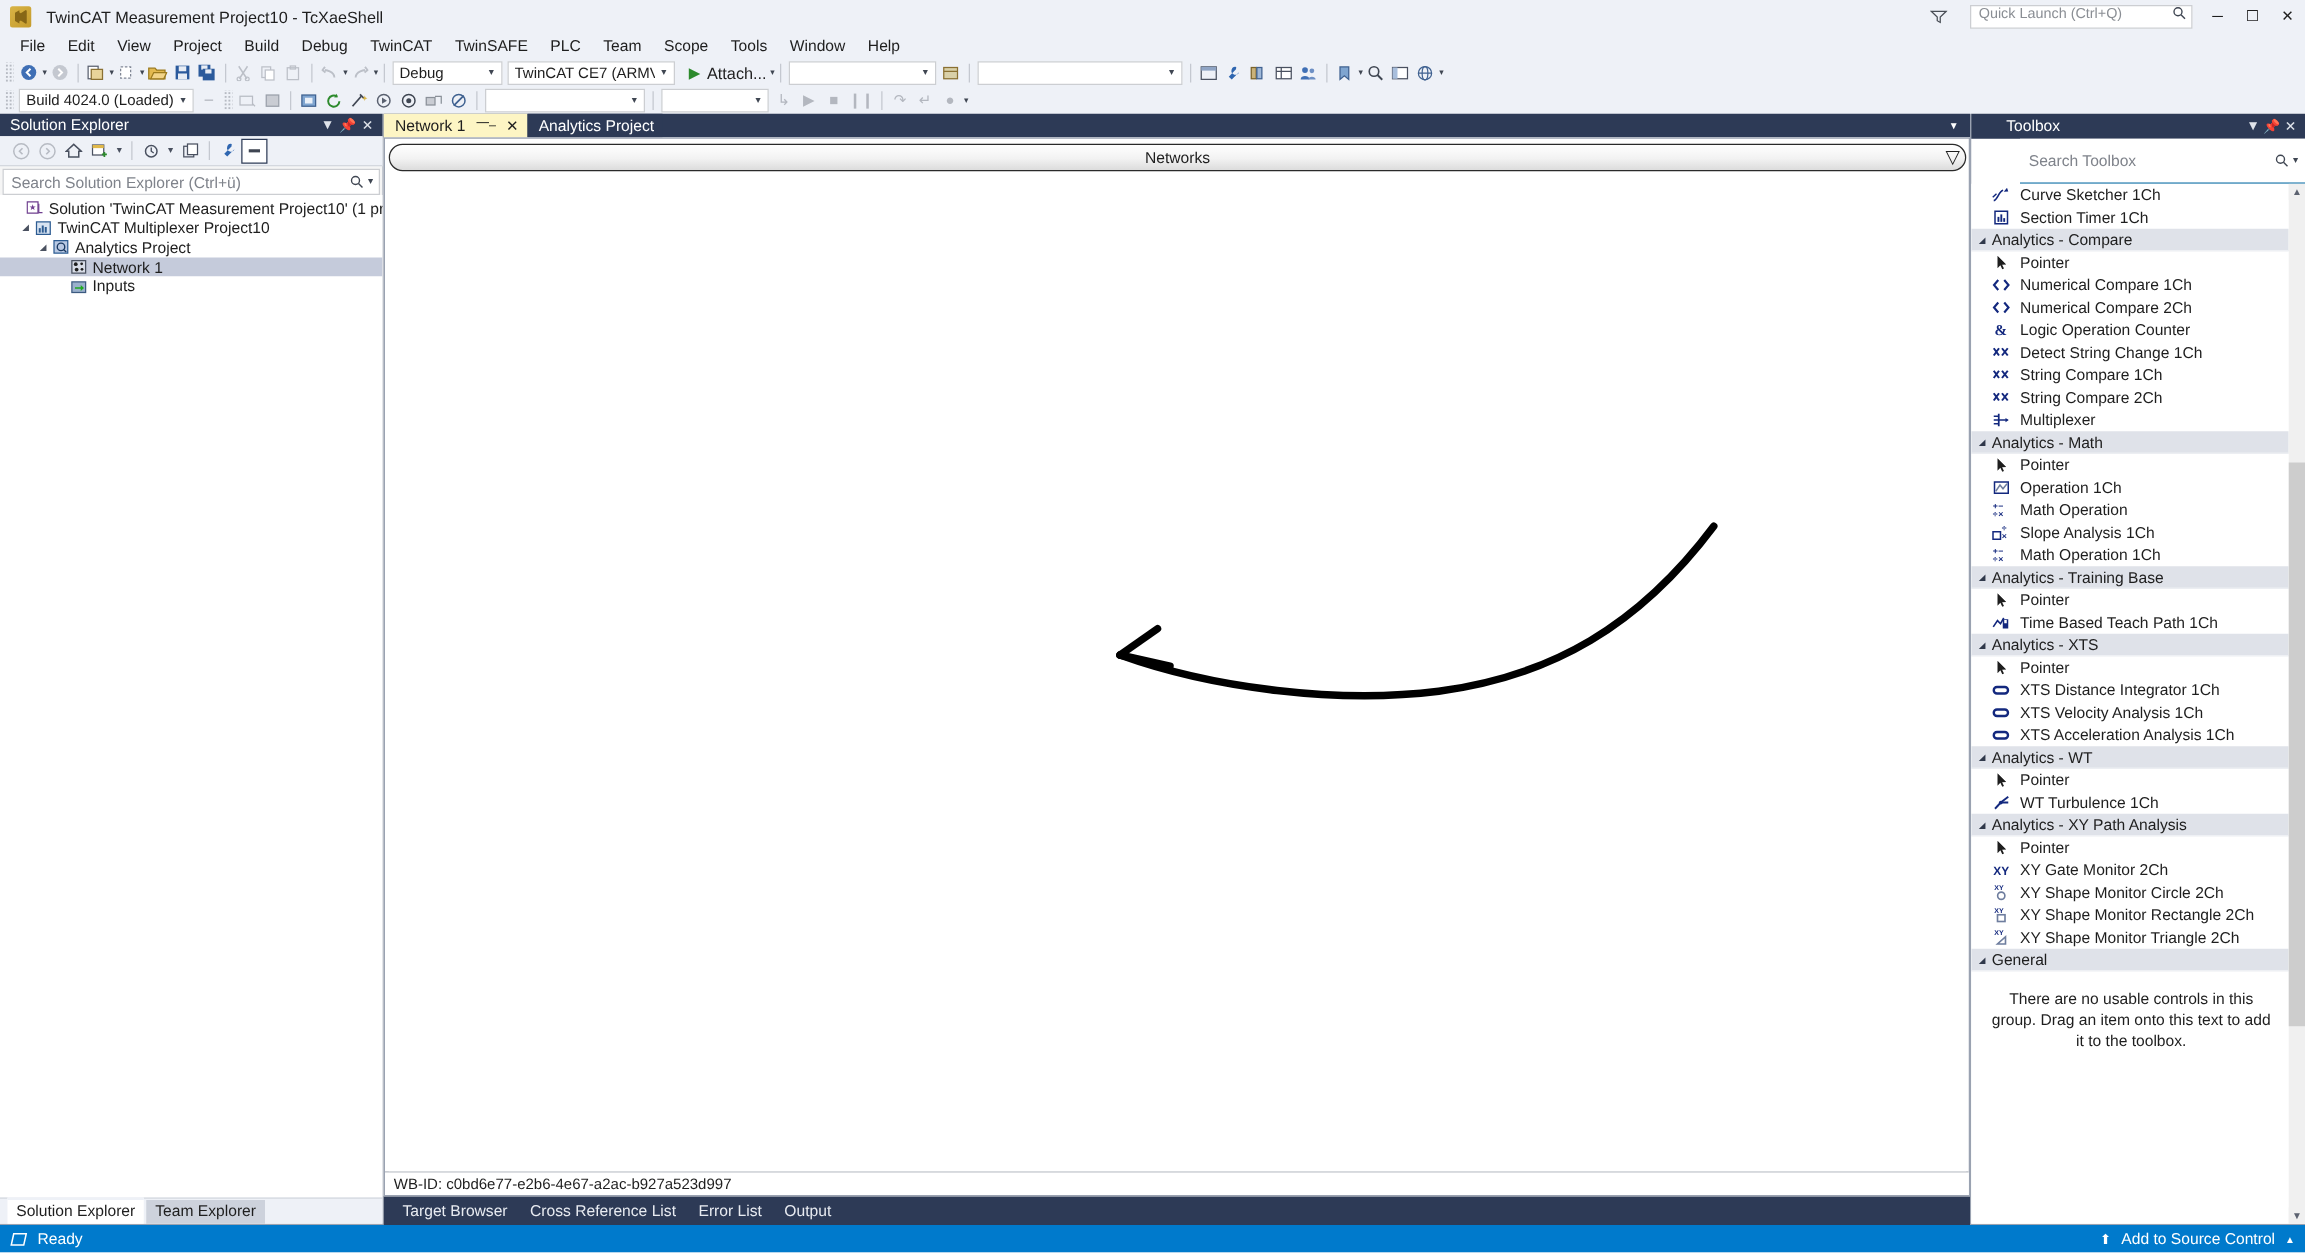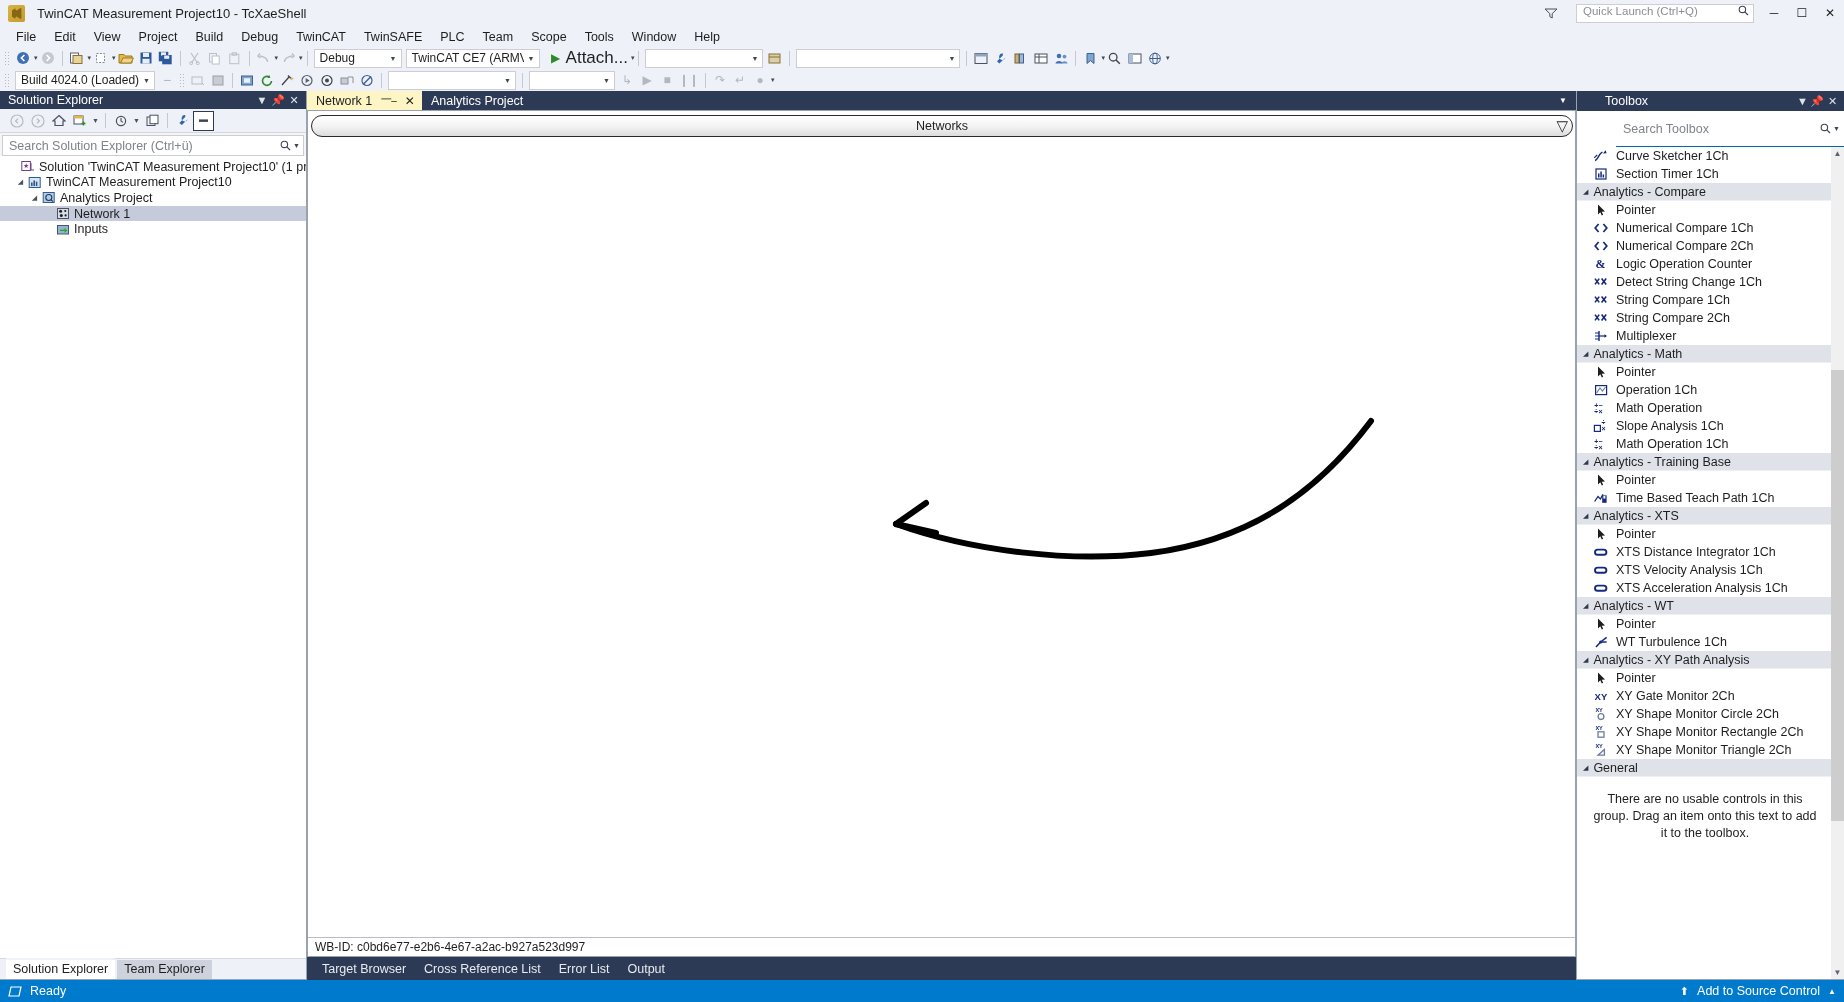--- a/index.html
+++ b/index.html
@@ -299,21 +299,21 @@
     <span class="tb-sep"></span>
     <div class="combo" style="width:88px">
       <span class="cb-label">Debug</span>
       <span class="cb-arrow">▼</span>
     </div>
     <div class="combo" style="width:134px">
       <span class="cb-label">TwinCAT CE7 (ARMV7)</span>
       <span class="cb-arrow">▼</span>
     </div>
     <span class="tb-btn" style="color:#2c8a2c;margin-left:4px">▶</span>
-    <span style="font-size:17px;padding-right:2px">Attach...</span>
+    <span style="font-size:13px;padding-right:2px">Attach...</span>
     <span class="tb-caret">▾</span>
     <span class="tb-sep"></span>
     <div class="combo empty" style="width:118px">
       <span class="cb-label"></span>
       <span class="cb-arrow">▼</span>
     </div>
     <span class="tb-btn">
       <svg class="i" width="14" height="13" viewBox="0 0 14 13">
           <rect x="1" y="2" width="11" height="9" fill="#d9d0a8" stroke="#8a7032"></rect>
           <line x1="1" y1="5" x2="12" y2="5" stroke="#8a7032"></line>
@@ -562,21 +562,21 @@
         <div class="tree-row" style="padding-left:15px">
           <span class="tw">◢</span>
           <span class="t-ico">
             <svg class="i" width="14" height="13" viewBox="0 0 14 13">
                 <rect x="1.2" y="1.5" width="11" height="10" fill="#d8e4f2" stroke="#2d5c92"></rect>
                 <rect x="3" y="6.5" width="1.6" height="3.6" fill="#2d5c92"></rect>
                 <rect x="5.4" y="4.4" width="1.6" height="5.7" fill="#2d5c92"></rect>
                 <rect x="7.8" y="5.6" width="1.6" height="4.5" fill="#2d5c92"></rect>
               </svg>
           </span>
-          <span class="t-label">TwinCAT Measurement Project10</span>
+          <span class="t-label">TwinCAT Multiplexer Project10</span>
         </div>
 
         <div class="tree-row" style="padding-left:29px">
           <span class="tw">◢</span>
           <span class="t-ico">
             <svg class="i" width="14" height="13" viewBox="0 0 14 13">
                 <rect x="1.2" y="1.5" width="11" height="10" fill="#b9c9e3" stroke="#2d5c92"></rect>
                 <circle cx="6.8" cy="6.5" r="3" fill="none" stroke="#1b3a63" stroke-width="1.1"></circle>
                 <line x1="8.8" y1="8.6" x2="11" y2="10.6" stroke="#1b3a63" stroke-width="1.1"></line>
               </svg>

